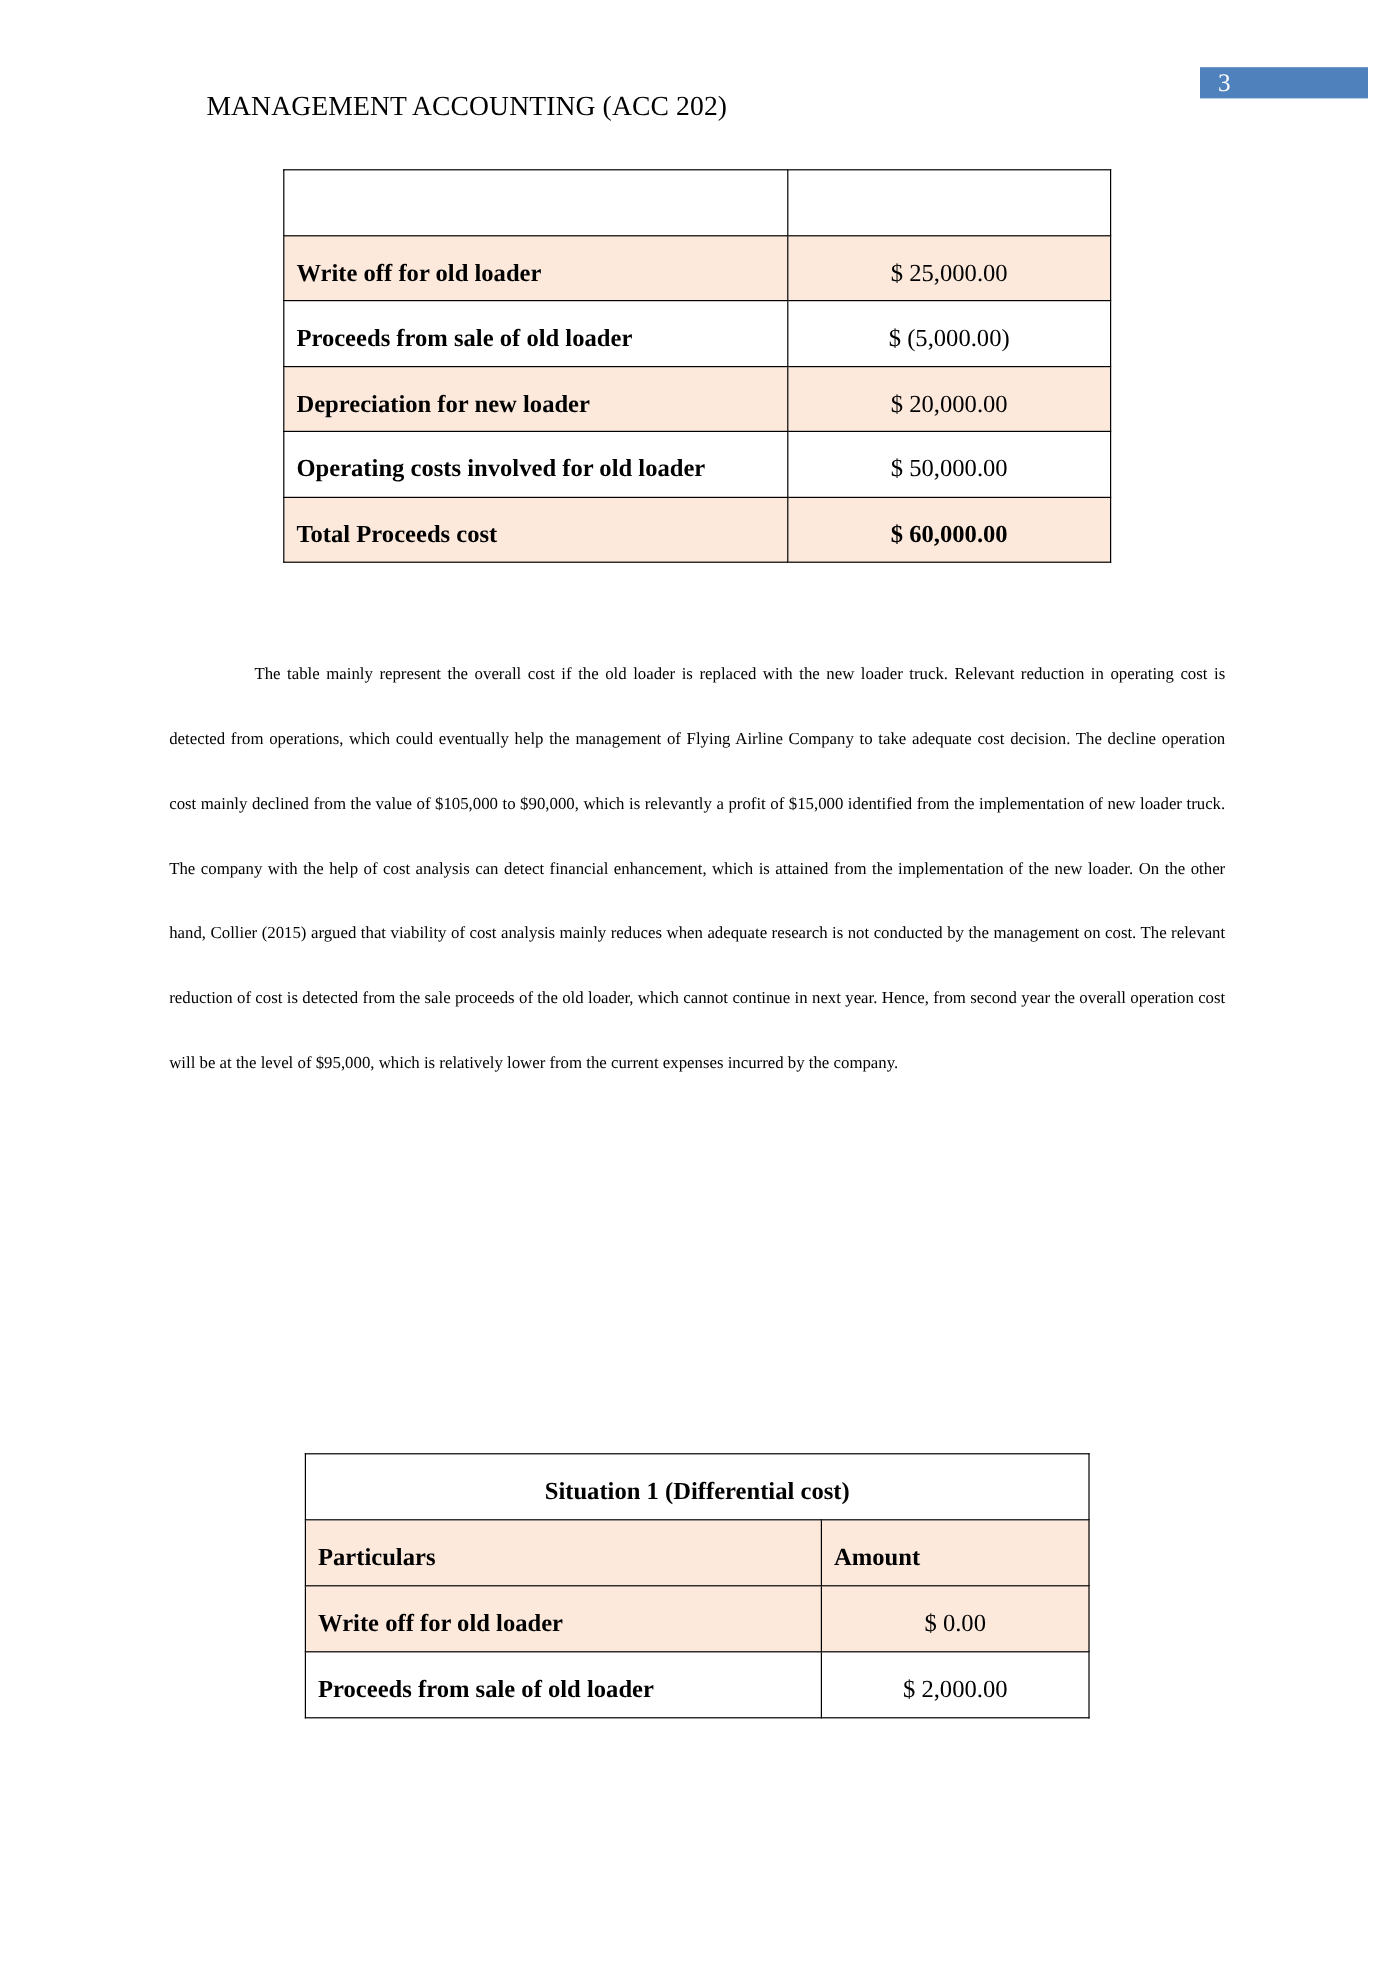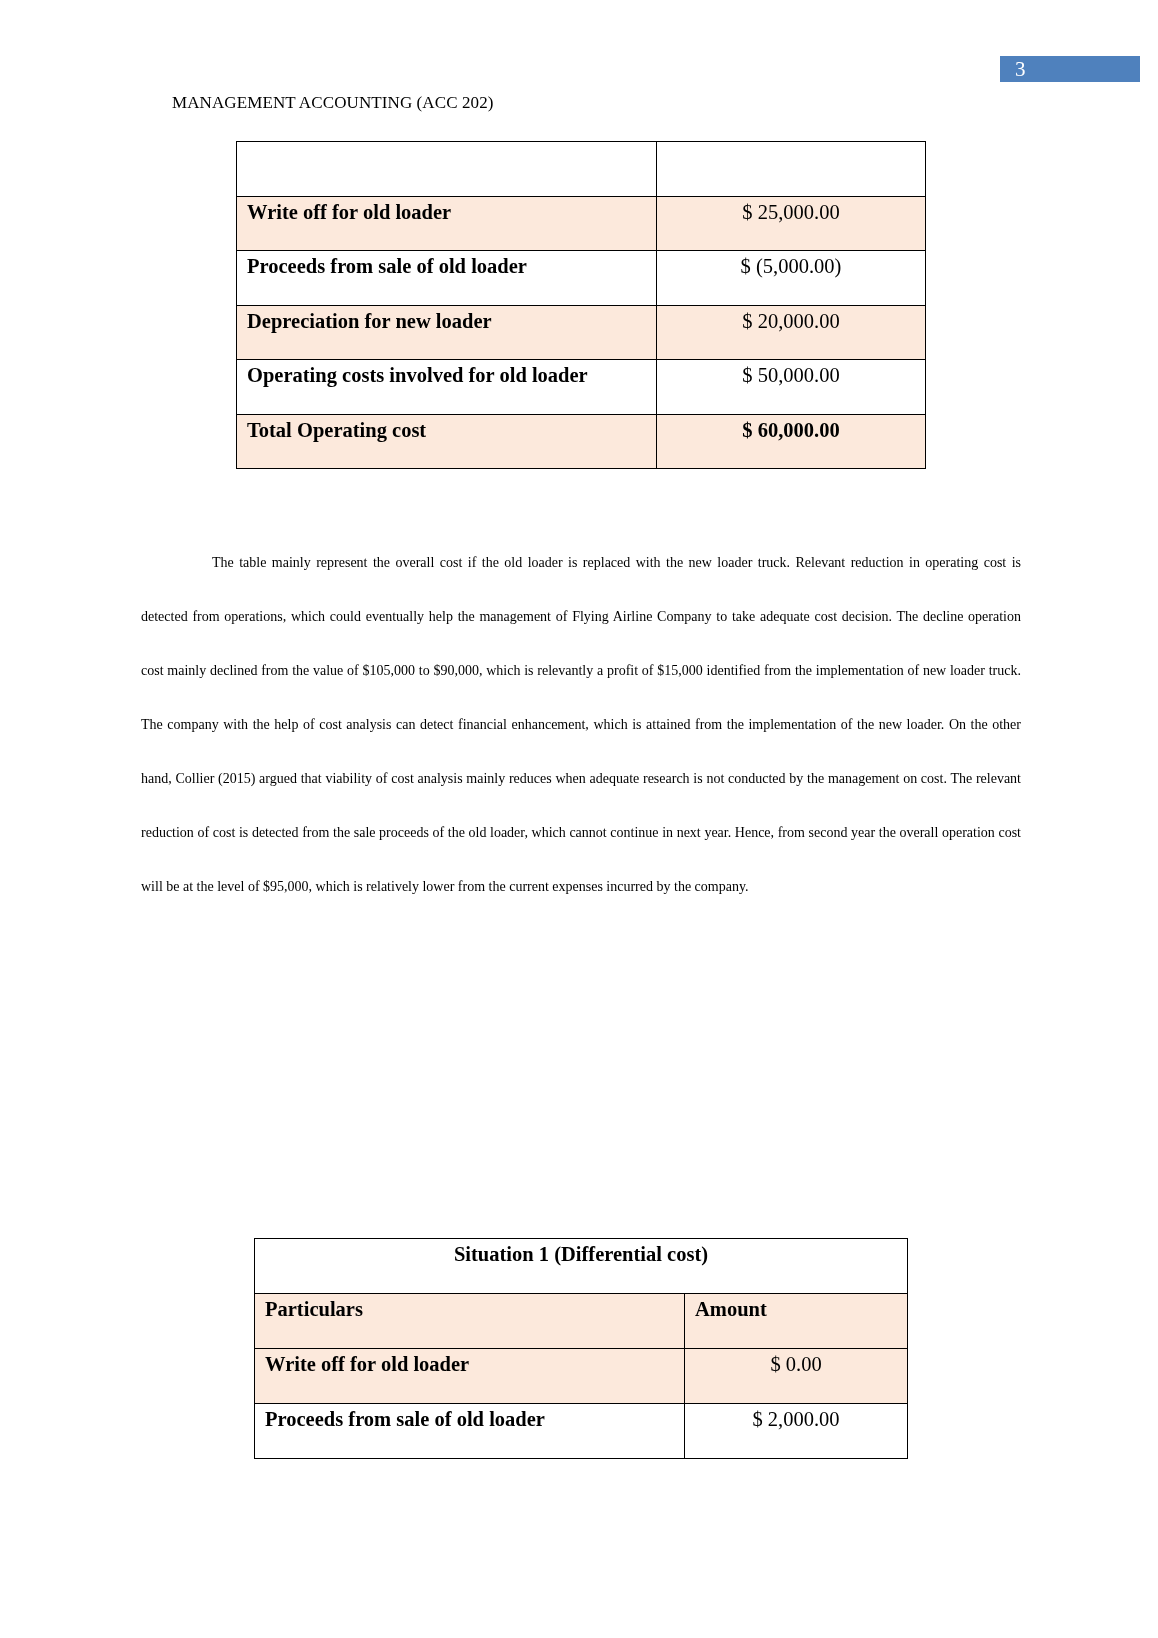--- a/index.html
+++ b/index.html
@@ -6,37 +6,37 @@
     body {
       width: 1158px; height: 1638px; position: relative; overflow: hidden;
       font-family: "Liberation Serif", serif; color: #000;
     }
     .page-num {
       position: absolute; left: 1000px; top: 56px; width: 140px; height: 26px;
       background: #4f81bd; color: #ffffff; font-size: 21px; line-height: 26px;
       padding-left: 15px; box-sizing: border-box;
     }
     .running-head {
-      position: absolute; left: 172px; top: 93px; font-size: 17px; letter-spacing: 0.1px;
+      position: absolute; left: 172px; top: 76px; font-size: 23px; letter-spacing: 0.1px;
     }
     table.cost {
       position: absolute; border-collapse: collapse; font-size: 20.5px;
     }
     table.cost td {
-      border: 1.3px solid #000; vertical-align: top; padding: 4px 10px 0 10px;
+      border: 1.3px solid #000; vertical-align: top; padding: 20px 10px 0 10px;
       height: 50px; box-sizing: border-box;
     }
     table.cost td.label { font-weight: bold; }
     table.cost td.amt { text-align: center; }
     table.cost tr.shade td { background: #fce9dc; }
     table.cost tr.total td { font-weight: bold; }
     #t1 { left: 236px; top: 141px; width: 690px; }
     #t1 td.label { width: 420px; }
     #t1 td { height: 54.5px; }
-    #t2 { left: 254px; top: 1211px; width: 654px; margin-top: 27px; }
+    #t2 { left: 254px; top: 1211px; width: 654px; }
     #t2 td.label { width: 430px; }
     #t2 td { height: 55px; }
     #t2 td.caption { text-align: center; font-weight: bold; }
     #t2 td.head-amt { text-align: left; font-weight: bold; }
     .body-text {
       position: absolute; left: 141px; top: 536px; width: 880px;
       font-size: 14px; line-height: 54px; text-align: justify; text-indent: 71px;
       margin: 0;
     }
   </style>
@@ -64,21 +64,21 @@
   </tr>
   <tr class="shade">
     <td class="label">Depreciation for new loader</td>
     <td class="amt">$ 20,000.00</td>
   </tr>
   <tr>
     <td class="label">Operating costs involved for old loader</td>
     <td class="amt">$ 50,000.00</td>
   </tr>
   <tr class="shade total">
-    <td class="label">Total Operating cost</td>
+    <td class="label">Total Proceeds cost</td>
     <td class="amt">$ 60,000.00</td>
   </tr>
 </tbody>
   </table>
 
 <p class="body-text">The table mainly represent the overall cost if the old loader is replaced with the new loader truck. Relevant reduction in operating cost is detected from operations, which could eventually help the management of Flying Airline Company to take adequate cost decision. The decline operation cost mainly declined from the value of $105,000 to $90,000, which is relevantly a profit of $15,000 identified from the implementation of new loader truck. The company with the help of cost analysis can detect financial enhancement, which is attained from the implementation of the new loader. On the other hand, Collier (2015) argued that viability of cost analysis mainly reduces when adequate research is not conducted by the management on cost. The relevant reduction of cost is detected from the sale proceeds of the old loader, which cannot continue in next year. Hence, from second year the overall operation cost will be at the level of $95,000, which is relatively lower from the current expenses incurred by the company.</p>
 
 <table class="cost" id="t2">
   <tbody>
       <tr>

